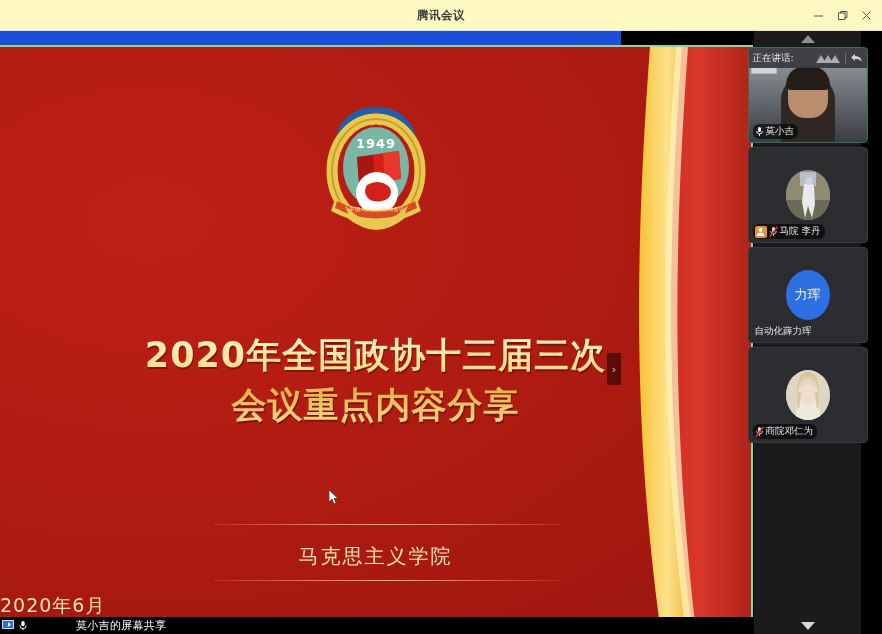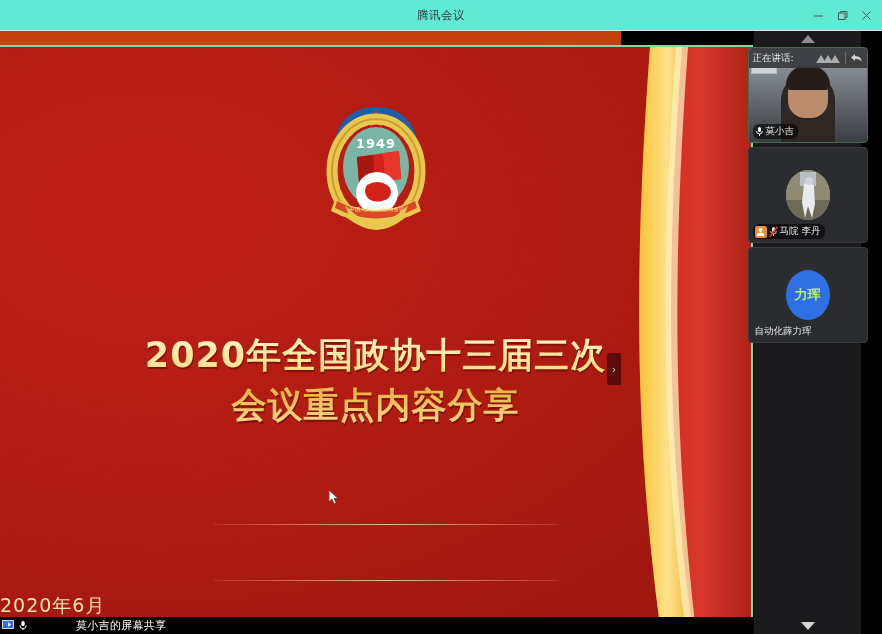--- a/index.html
+++ b/index.html
@@ -6,39 +6,39 @@
   html,body{
     width:882px; height:634px; overflow:hidden;
     background:#000;
     font-family:"DejaVu Sans","Liberation Sans",sans-serif;
   }
   #app{ position:relative; width:882px; height:634px; background:#000; }
 
   
   .titlebar{
     position:absolute; left:0; top:0; width:882px; height:31px;
-    background:#5eead4; border-bottom:1px solid #e2e2e2;
-    display:flex; align-items:center; justify-content:center;
+    background:#fef9c3; border-bottom:1px solid #e2e2e2;
+    display:flex; align-items:center; justify-content:center;font-weight:bold;
   }
   .titlebar .tb-title{
     font-size:11.5px; color:#3b3b3b; letter-spacing:.5px;
   }
   .win-controls{
     position:absolute; right:4px; top:0; height:31px;
     display:flex; align-items:center;
   }
   .win-btn{
     width:24px; height:24px; display:flex; align-items:center; justify-content:center;
     color:#555; font-size:12px; line-height:1; cursor:pointer;
   }
 
   
   .stage{
     position:absolute; left:0; top:31px; width:621px; height:603px;
-    background:#c2410c;
+    background:#1d4ed8;
   }
   .share-frame{
     position:absolute; left:0; top:14px; width:753px; height:579px;
     border:2px solid #7fd9a5; border-left:none;
     overflow:hidden; background:#b51d13;
   }
   .green-tab{
     position:absolute; left:0; top:14px; width:46px; height:5px;
     background:#7fd9a5;
   }
@@ -157,21 +157,21 @@
     position:absolute; right:4px; top:8px; width:34px; height:12px; background:#c26a3a;
   }
 
   .avatar{
     position:absolute; left:50%; top:50%; transform:translate(-50%,-50%);
     width:44px; height:50px; border-radius:50%;
     background:#8e99a4; overflow:hidden;
     display:flex; align-items:center; justify-content:center;
   }
   .avatar.blue{ background:#2f6fe4; }
-  .avatar.blue span{ color:#bef264; font-size:13px; font-weight:bold; letter-spacing:0; }
+  .avatar.blue span{ color:#fef9c3; font-size:13px; font-weight:normal; letter-spacing:0; }
   .avatar .av-g{ position:absolute; inset:0; }
 
   .tile-name{
     position:absolute; left:4px; bottom:3px;
     display:flex; align-items:center; gap:2px;
     background:rgba(0,0,0,.62);
     padding:1px 4px 1px 2px; border-radius:6px;
     font-size:9.5px; color:#e8e8e8; white-space:nowrap;
   }
   .tile-name.noplate{ background:transparent; }
@@ -292,20 +292,21 @@
             <path d="M24 104 q31 34 63 0 l-5 14 q-27 22 -53 0 Z" fill="#e8c84e"></path>
           </svg>
         </div>
 
         <div class="slide-title">
           <span class="ln">2020年全国政协十三届三次</span>
           <span class="ln">会议重点内容分享</span>
         </div>
 
         <div class="rule top"></div>
+        <div class="slide-org">马克思主义学院</div>
         <div class="rule bot"></div>
         <div class="slide-date">2020年6月</div>
 
         <div class="cursor">
           <svg width="10" height="15" viewBox="0 0 10 15">
             <polygon points="0,0 0,12 3,9 5,14 7,13 5,8.5 9,8.5" fill="#ffffff" stroke="#333" stroke-width=".7"></polygon>
           </svg>
         </div>
       </div>
     </div>
@@ -395,20 +396,41 @@
 
       <div class="tile">
         <div class="avatar blue">
           <span>力珲</span>
         </div>
         <div class="tile-name noplate">
           <span>自动化薛力珲</span>
         </div>
       </div>
 
+      <div class="tile">
+        <div class="avatar">
+          <svg class="av-g" viewBox="0 0 44 50">
+            <rect width="44" height="50" fill="#ded6c2"></rect>
+            <path d="M10 50 q0 -24 12 -24 q12 0 12 24 Z" fill="#efe9dc"></path>
+            <circle cx="22" cy="24" r="10" fill="#f0ddcc"></circle>
+            <path d="M11 24 q2 -16 11 -16 q9 0 11 16 q1 -22 -11 -22 q-12 0 -11 22 Z" fill="#d8c79e"></path>
+            <path d="M12 22 q-2 12 1 18 l2 -18 Z" fill="#d8c79e"></path>
+            <path d="M32 22 q2 12 -1 18 l-2 -18 Z" fill="#d8c79e"></path>
+          </svg>
+        </div>
+        <div class="tile-name">
+          <svg class="mic-ico" viewBox="0 0 9 12">
+            <rect x="3" y="1" width="3" height="5" rx="1.5" fill="#dddddd"></rect>
+            <path d="M1.6 5 a2.9 2.9 0 0 0 5.8 0" fill="none" stroke="#dddddd" stroke-width=".9"></path>
+            <line x1="4.5" y1="8" x2="4.5" y2="10" stroke="#dddddd" stroke-width=".9"></line>
+            <line x1="0.6" y1="11" x2="8.4" y2="0.8" stroke="#e8372b" stroke-width="1.4"></line>
+          </svg>
+          <span>商院邓仁为</span>
+        </div>
+      </div>
 
     </div>
 
     <div class="scroll-arrow">
       <div class="tri-down"></div>
     </div>
   </div>
 
 </div>
 

